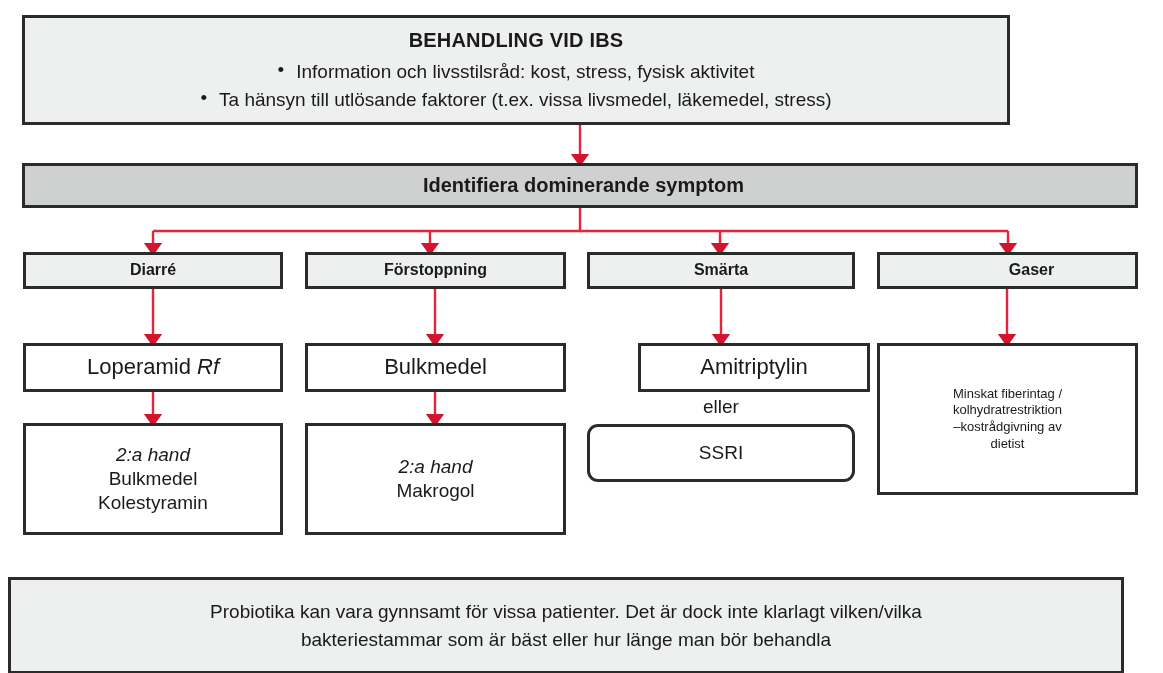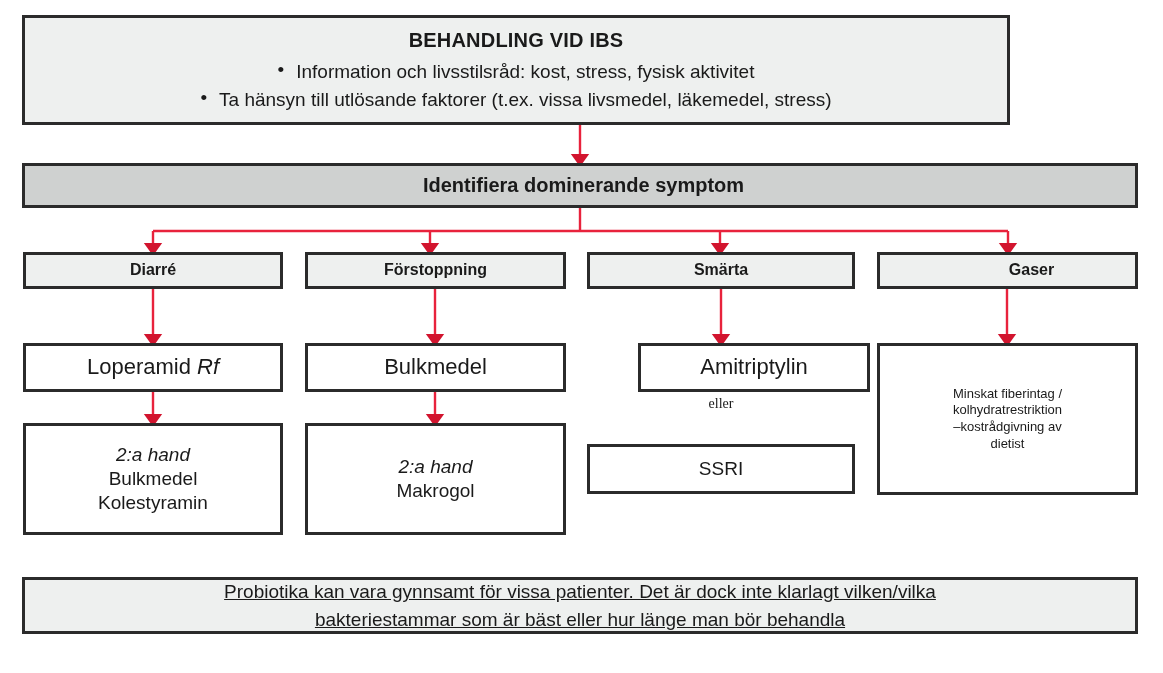--- a/index.html
+++ b/index.html
@@ -42,34 +42,34 @@
   
   .lvl1{top:343px;height:49px;font-size:22px;}
   #t1-diarre{left:23px;width:260px;}
   #t1-forstoppning{left:305px;width:261px;}
   #t1-smarta{left:604px;width:232px;margin-left:34px;}
 
   
   .lvl2{top:423px;font-size:19px;}
   #t2-diarre{left:23px;width:260px;height:112px;}
   #t2-forstoppning{left:305px;width:261px;height:112px;}
-  #t2-smarta{left:587px;width:268px;height:50px;top:444px;}
+  #t2-smarta{left:587px;width:268px;height:58px;top:424px;border-radius:11px;}
 
   
   #t1-gaser{left:877px;top:343px;width:261px;height:152px;font-size:13px;}
 
   .eller-label{
     position:absolute;left:587px;top:396px;width:268px;
-    text-align:center;font-size:14px;font-family:Liberation Serif, serif;
+    text-align:center;font-size:19px;
   }
 
   .ital{font-style:italic;}
 
   
-  #bottom-box{left:22px;top:577px;width:1116px;height:57px;font-size:19px;line-height:1.45;text-decoration:underline;}
+  #bottom-box{left:8px;top:577px;width:1116px;height:97px;font-size:19px;line-height:1.45;}
   #bottom-box .line{display:block;}
 
   
   #arrows{position:absolute;left:0;top:0;width:1163px;height:673px;pointer-events:none;}
 </style>
 </head>
 <body>
 
 <div id="canvas">
 

